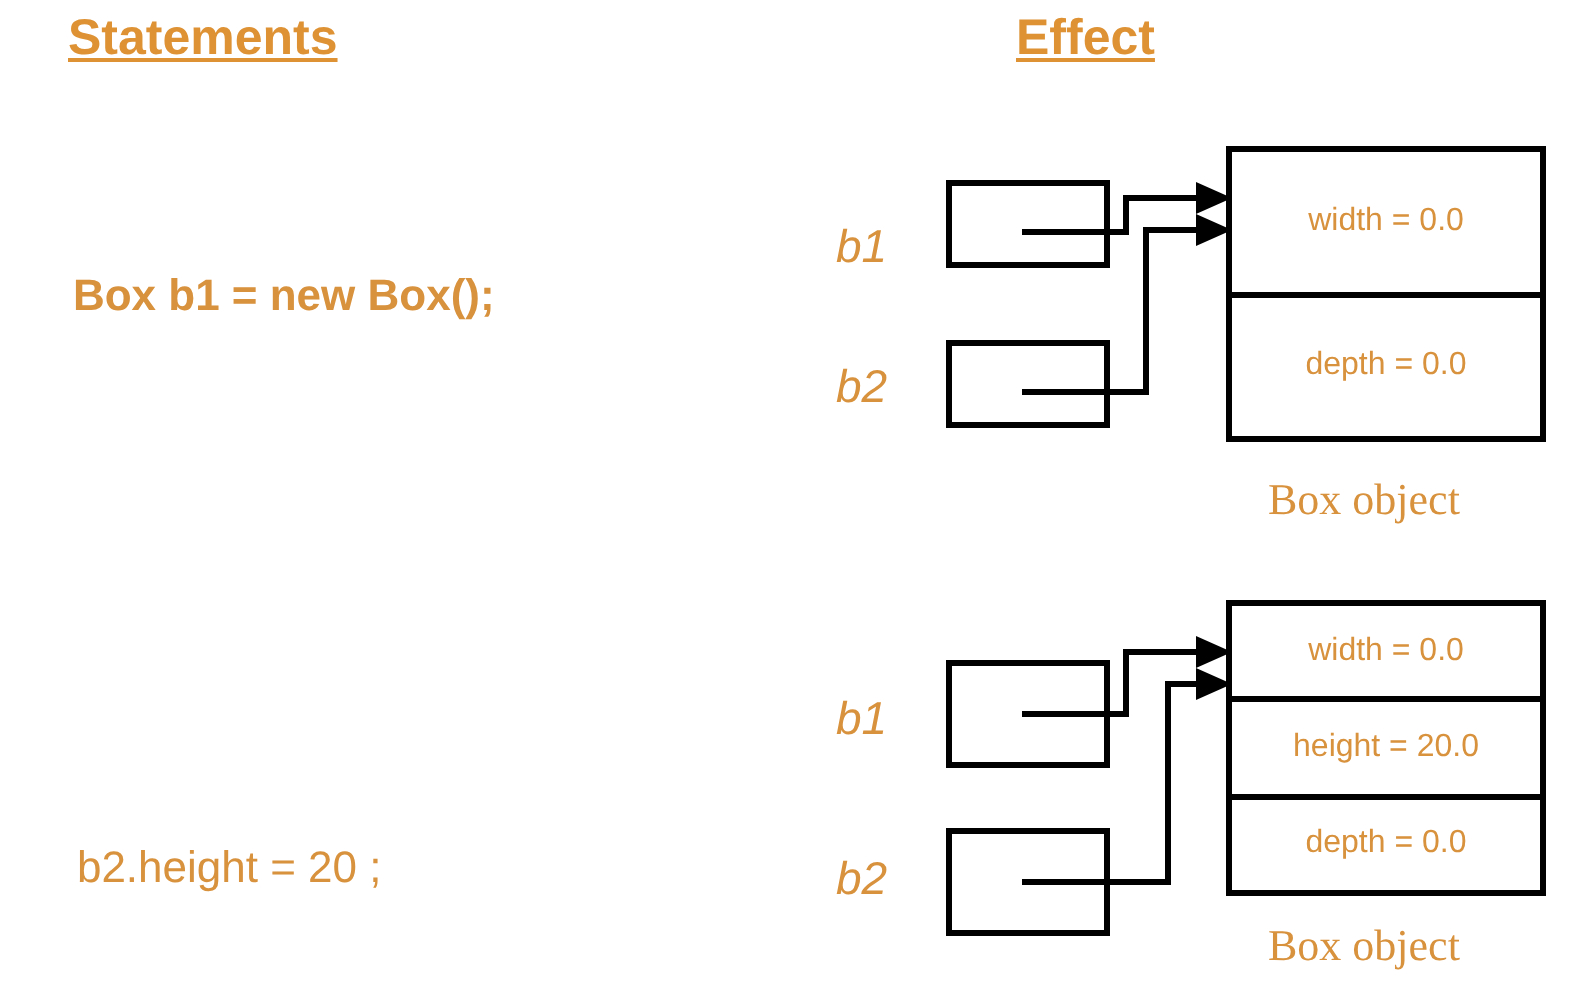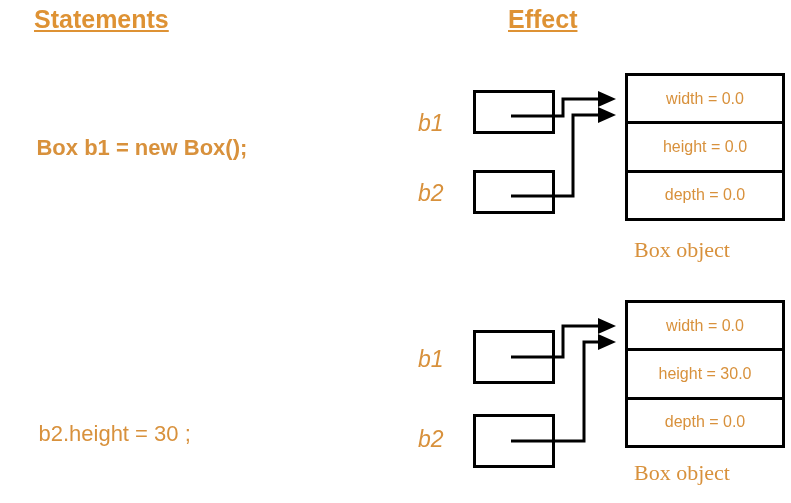--- a/index.html
+++ b/index.html
@@ -64,21 +64,20 @@
   }
 
   
   .objtable {
     position: absolute;
     border: 3px solid #000000;
     box-sizing: border-box;
     background: #ffffff;
     display: flex;
     flex-direction: column;
-    margin-left: 12px;
   }
   .objrow {
     flex: 1 1 0;
     border-bottom: 3px solid #000000;
     box-sizing: border-box;
     display: flex;
     align-items: center;
     justify-content: center;
     font-size: 16px;
     color: #d8913c;
@@ -116,50 +115,49 @@
 
   <div class="col-title" id="title-statements">Statements</div>
 
   <div class="col-title" id="title-effect">Effect</div>
 
   <div class="stmt" id="stmt-block-1">
     <span class="line1">Box b1 = new Box();</span><br>
   </div>
 
   <div class="stmt" id="stmt-block-2">
-    <span class="line1">b2.height = 30 ;</span>
+    <span class="line1">b2.height = 20 ;</span>
   </div>
 
   <div class="varlabel" style="left:418px; top:110px;">b1</div>
 
   <div class="varlabel" style="left:418px; top:180px;">b2</div>
 
   <div class="refbox" style="left:473px; top:90px; width:82px; height:44px;"></div>
 
   <div class="refbox" style="left:473px; top:170px; width:82px; height:44px;"></div>
 
   <div class="objtable" style="left:613px; top:73px; width:160px; height:148px;">
     <div class="objrow">width = 0.0</div>
-    <div class="objrow">height = 0.0</div>
     <div class="objrow">depth = 0.0</div>
   </div>
 
   <div class="objcaption" style="left:634px; top:237px;">Box object</div>
 
   <div class="varlabel" style="left:418px; top:346px;">b1</div>
 
   <div class="varlabel" style="left:418px; top:426px;">b2</div>
 
   <div class="refbox" style="left:473px; top:330px; width:82px; height:54px;"></div>
 
   <div class="refbox" style="left:473px; top:414px; width:82px; height:54px;"></div>
 
   <div class="objtable" style="left:613px; top:300px; width:160px; height:148px;">
     <div class="objrow">width = 0.0</div>
-    <div class="objrow">height = 30.0</div>
+    <div class="objrow">height = 20.0</div>
     <div class="objrow">depth = 0.0</div>
   </div>
 
   <div class="objcaption" style="left:634px; top:460px;">Box object</div>
 
   <svg class="connectors" viewBox="0 0 791 503">
 
     <path d="M 511 116 L 563 116 L 563 99 L 600 99"></path>
     <polygon points="598,91 616,99 598,107"></polygon>
 

